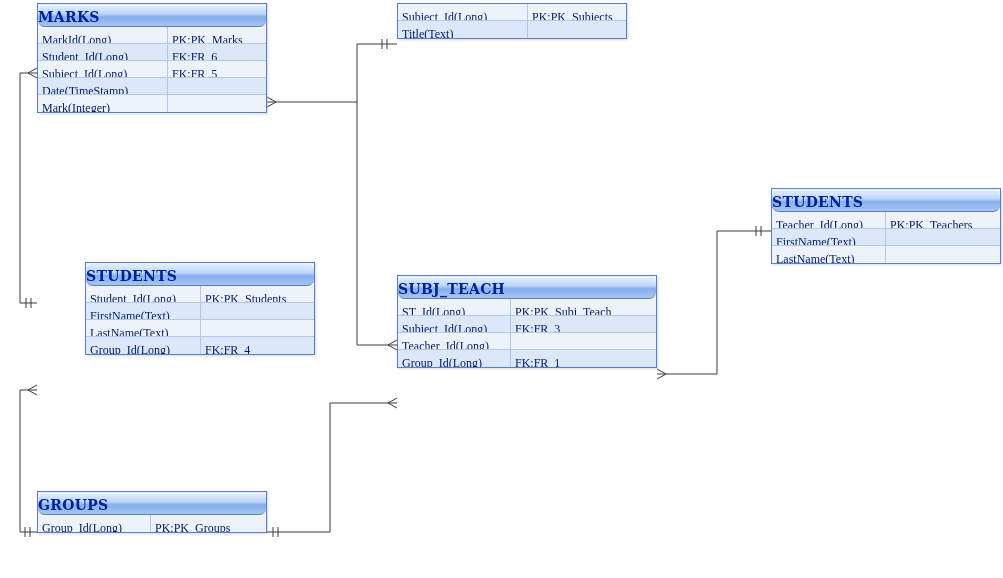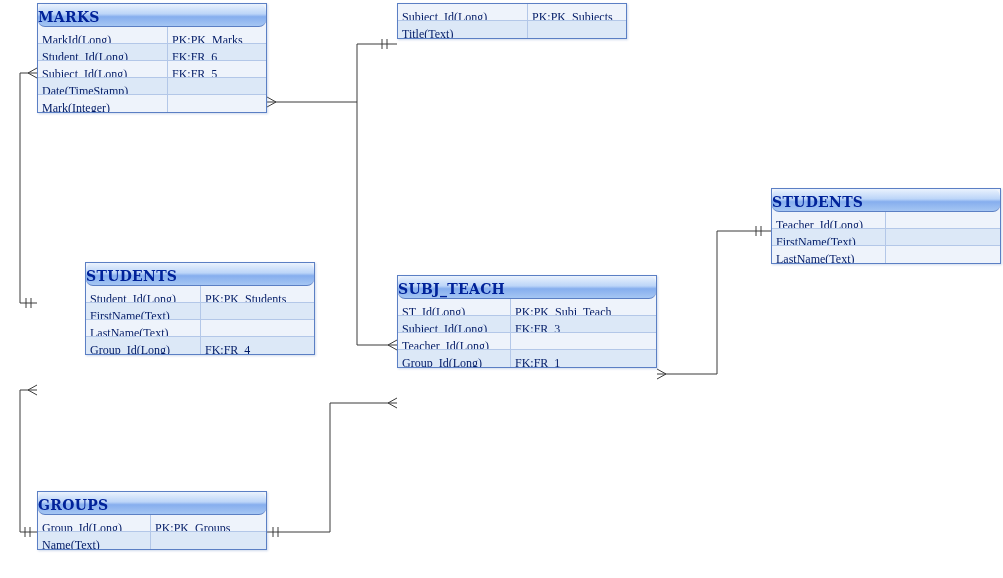--- a/index.html
+++ b/index.html
@@ -119,20 +119,21 @@
       <div class="cell key"></div>
     </div>
   </div>
 </div>
 
 <div class="entity" style="left:771px; top:188px; width:230px; --c1:114px;">
   <div class="entity-header">STUDENTS</div>
   <div class="entity-body">
     <div class="trow">
       <div class="cell field">Teacher_Id(Long)</div>
+      <div class="cell key">PK:PK_Teachers</div>
     </div>
     <div class="trow">
       <div class="cell field">FirstName(Text)</div>
       <div class="cell key"></div>
     </div>
     <div class="trow">
       <div class="cell field">LastName(Text)</div>
       <div class="cell key"></div>
     </div>
   </div>
@@ -181,18 +182,14 @@
   </div>
 </div>
 
 <div class="entity" style="left:37px; top:491px; width:230px; --c1:113px;">
   <div class="entity-header">GROUPS</div>
   <div class="entity-body">
     <div class="trow">
       <div class="cell field">Group_Id(Long)</div>
       <div class="cell key">PK:PK_Groups</div>
     </div>
-    <div class="trow">
-      <div class="cell field">Name(Text)</div>
-      <div class="cell key"></div>
-    </div>
   </div>
 </div>
 
 </body></html>

